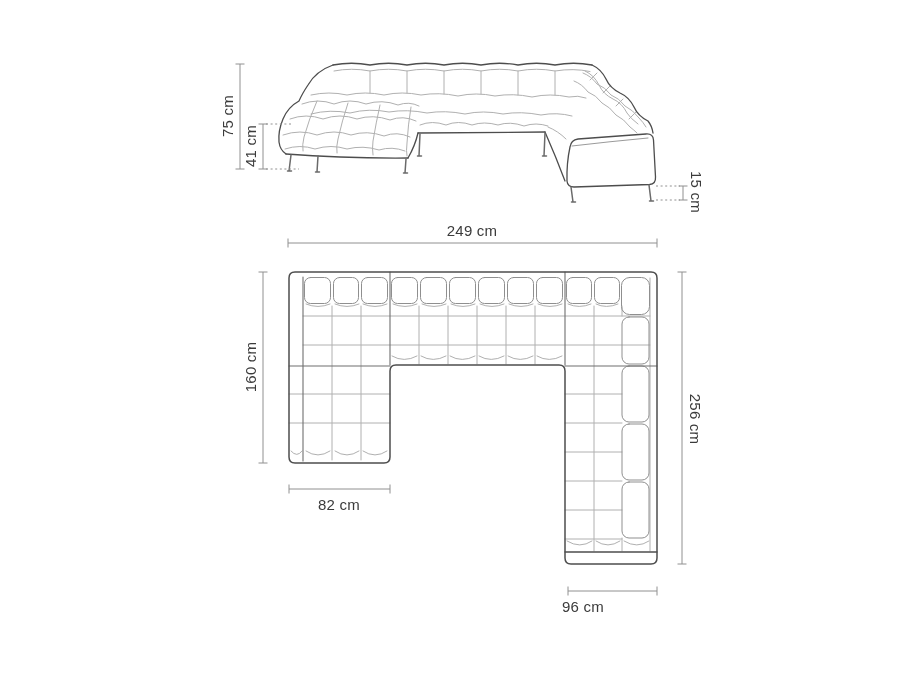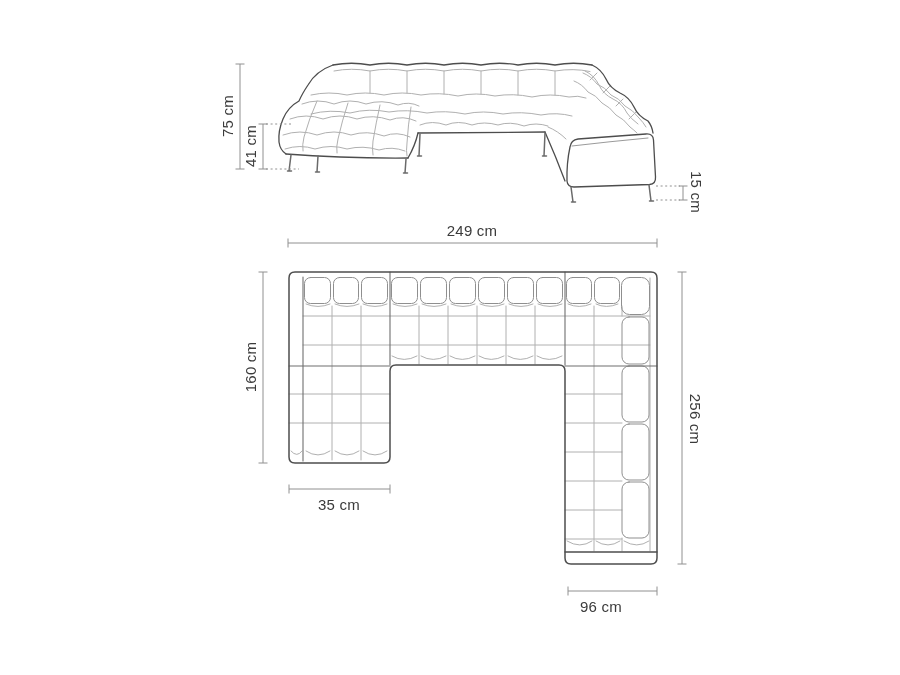--- a/index.html
+++ b/index.html
@@ -179,17 +179,17 @@
   <div class="dim-label ccw" style="left:250px;top:146px">41 cm</div>
 
   <div class="dim-label cw" style="left:696px;top:192px">15 cm</div>
 
   <div class="dim-label" style="left:472px;top:230px">249 cm</div>
 
   <div class="dim-label ccw" style="left:250px;top:367px">160 cm</div>
 
   <div class="dim-label cw" style="left:695px;top:419px">256 cm</div>
 
-  <div class="dim-label" style="left:339px;top:504px">35 cm</div>
+  <div class="dim-label" style="left:339px;top:504px">82 cm</div>
 
-  <div class="dim-label" style="left:601px;top:606px">96 cm</div>
+  <div class="dim-label" style="left:583px;top:606px">96 cm</div>
 
 </div>
 
 </body></html>

